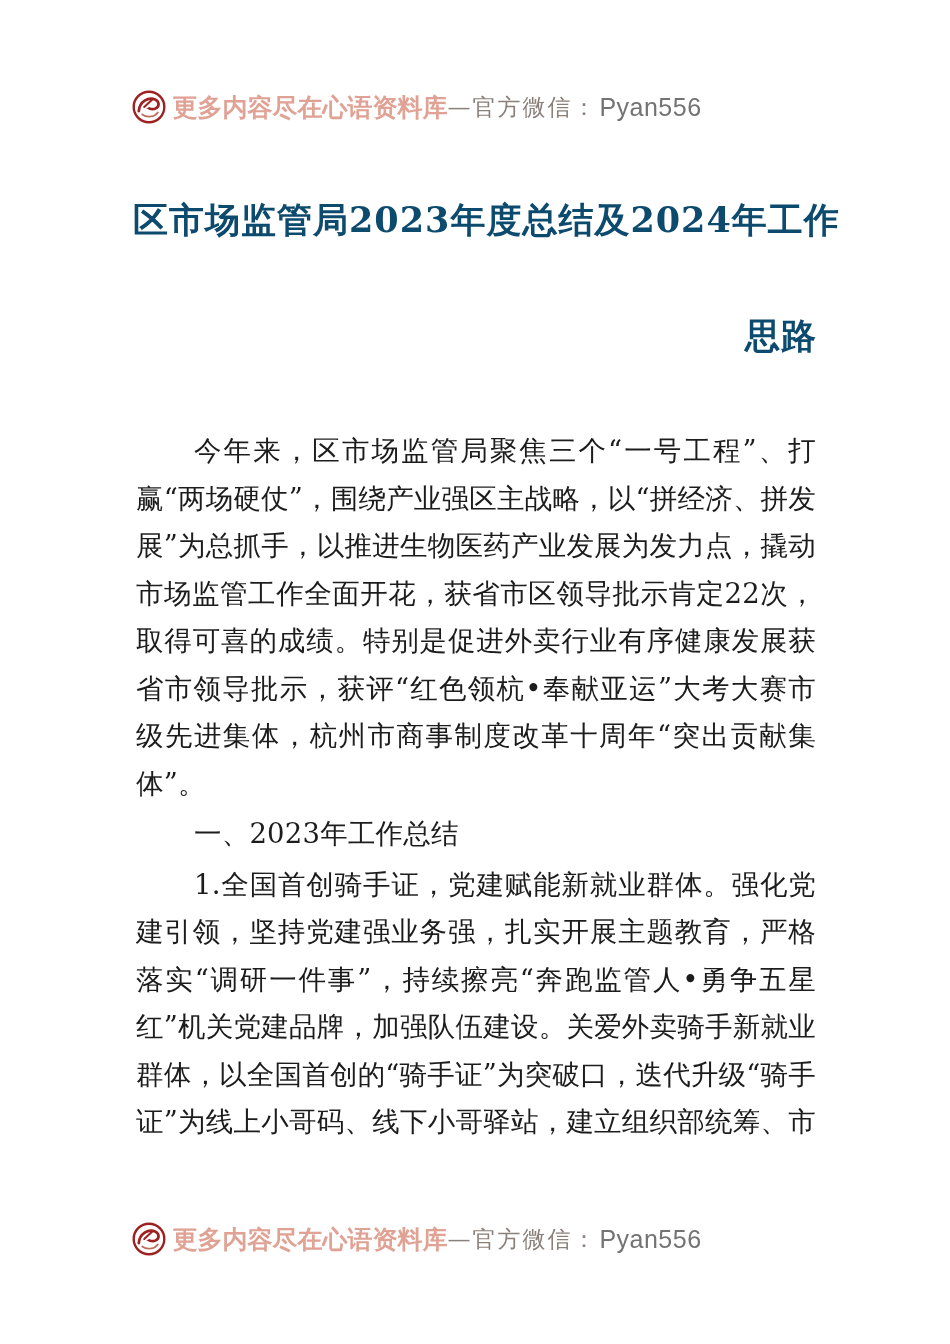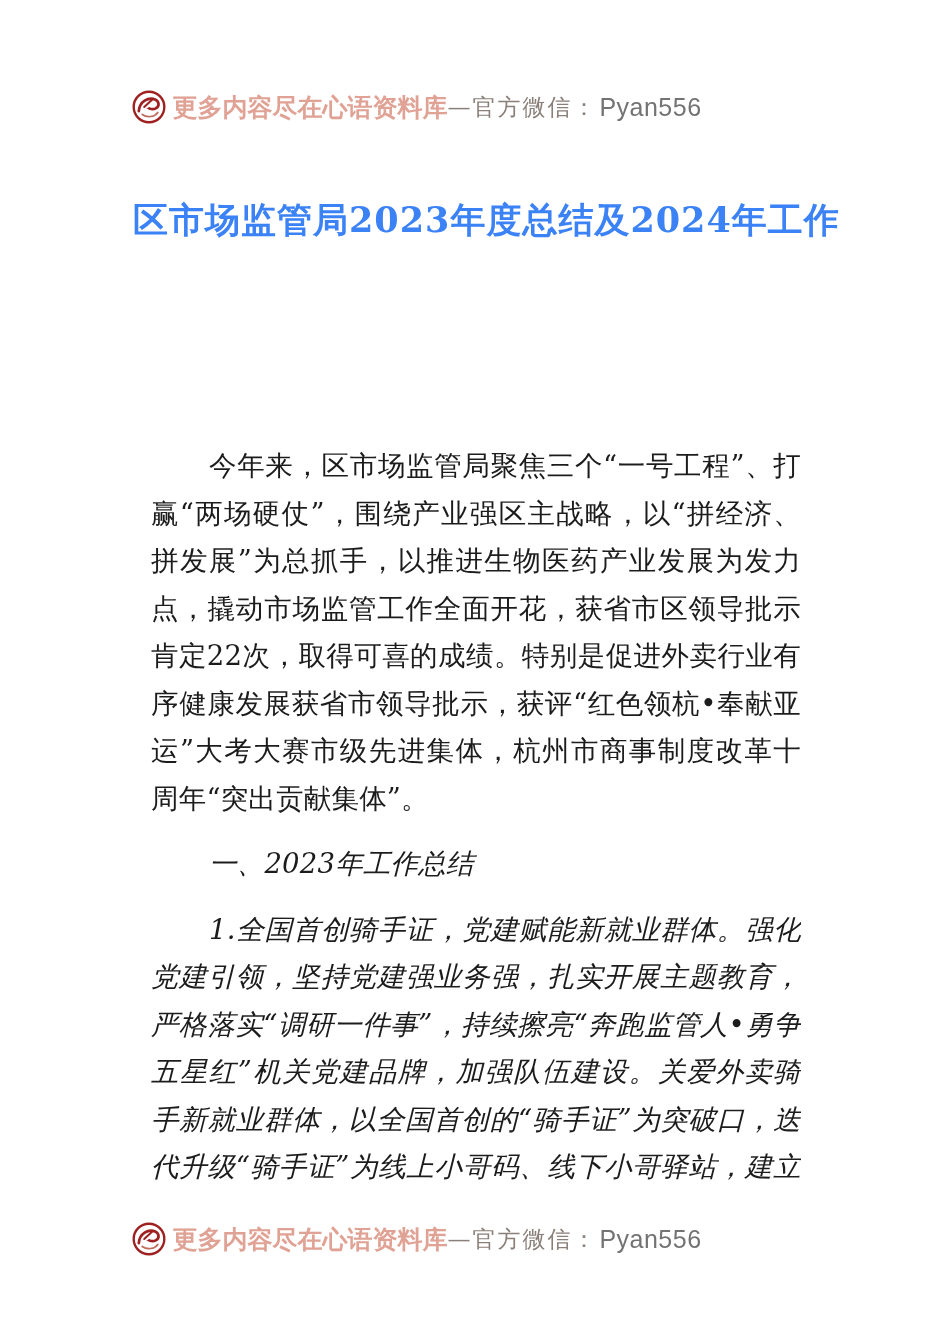--- a/index.html
+++ b/index.html
@@ -70,21 +70,21 @@
   
   .doc-title {
     position: absolute;
     left: 133px;
     top: 162px;
     width: 684px;
     text-align: right;
     font-family: "DejaVu Serif", "Liberation Serif", serif;
     font-weight: 700;
     font-size: 35px;
-    color: #3b82f6;
+    color: #0c4a6e;
     letter-spacing: 1px;
     line-height: 116px;
   }
   .doc-title .tl {
     display: block;
     white-space: nowrap;
   }
 
   
   .body-area {
@@ -96,26 +96,26 @@
 
   .para {
     font-family: "DejaVu Serif", "Liberation Serif", serif;
     font-size: 27.5px;
     color: #1c1c1c;
     line-height: 47.5px;
     text-align: justify;
     text-justify: inter-character;
     text-align-last: left;
     letter-spacing: 0.2px;
-    margin: 18px;
+    margin: 3px;
     text-indent: 58px;
     word-break: break-all;
   }
 
-  .para + .para { margin-top: 0px; font-style: italic; }
+  .para + .para { margin-top: 0px; }
 
   .para.heading {
     text-indent: 58px;
     text-align: left;
   }
 
   
   .para.clipped {
     max-height: 290px;
     overflow: hidden;
@@ -134,20 +134,21 @@
       <ellipse cx="45" cy="44" rx="13" ry="8" transform="rotate(-32 45 44)" fill="#ffffff"></ellipse>
       <path d="M36 50 L62 26" stroke="#9e2020" stroke-width="6" stroke-linecap="round"></path>
     </svg>
     <span class="wm-text-cn">更多内容尽在心语资料库</span>
     <span class="wm-text-mid">—官方微信：</span>
     <span class="wm-text-id">Pyan556</span>
   </div>
 
   <div class="doc-title">
     <span class="tl">区市场监管局2023年度总结及2024年工作</span>
+    <span class="tl">思路</span>
   </div>
 
   <div class="body-area">
     <p class="para">今年来，区市场监管局聚焦三个“一号工程”、打赢“两场硬仗”，围绕产业强区主战略，以“拼经济、拼发展”为总抓手，以推进生物医药产业发展为发力点，撬动市场监管工作全面开花，获省市区领导批示肯定22次，取得可喜的成绩。特别是促进外卖行业有序健康发展获省市领导批示，获评“红色领杭•奉献亚运”大考大赛市级先进集体，杭州市商事制度改革十周年“突出贡献集体”。</p>
     <p class="para heading">一、2023年工作总结</p>
     <p class="para clipped">1.全国首创骑手证，党建赋能新就业群体。强化党建引领，坚持党建强业务强，扎实开展主题教育，严格落实“调研一件事”，持续擦亮“奔跑监管人•勇争五星红”机关党建品牌，加强队伍建设。关爱外卖骑手新就业群体，以全国首创的“骑手证”为突破口，迭代升级“骑手证”为线上小哥码、线下小哥驿站，建立组织部统筹、市场监管牵头、住建等成员单位负责的外卖骑手群体党建工作领</p>
   </div>
 
   <div class="watermark footer">
     <svg class="wm-logo" viewBox="0 0 100 100">

